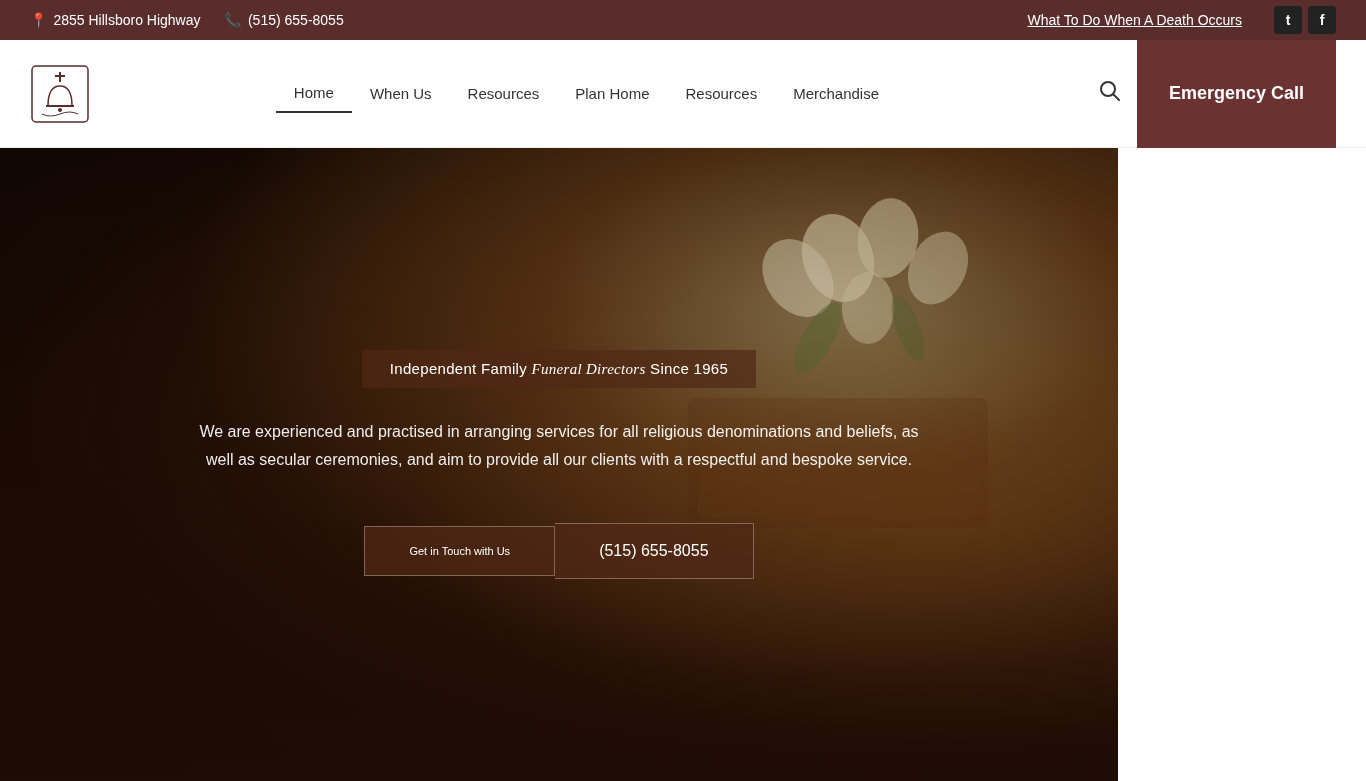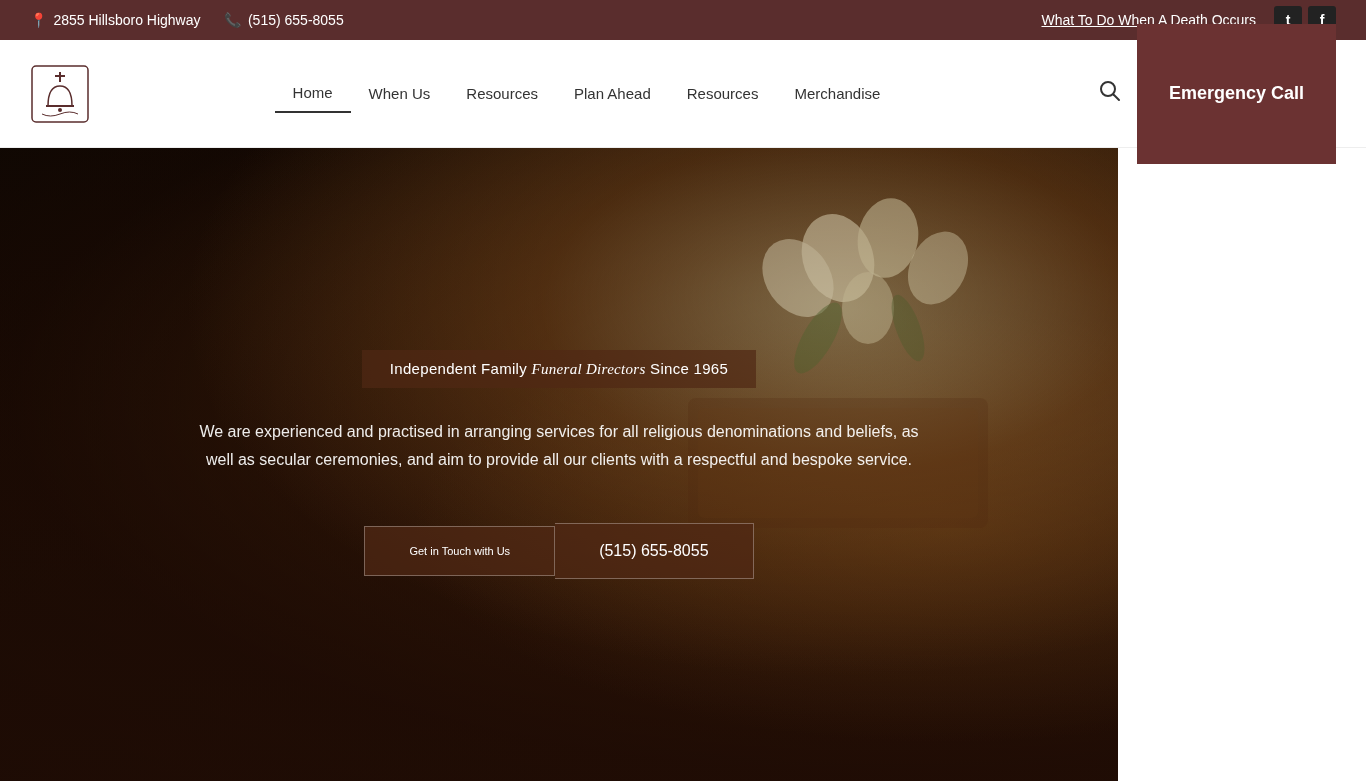--- a/index.html
+++ b/index.html
@@ -23,21 +23,21 @@
       gap: 24px;
     }
     .top-bar-item {
       display: flex;
       align-items: center;
       gap: 6px;
     }
     .top-bar-right {
       display: flex;
       align-items: center;
-      gap: 18px;
+      gap: 32px;
     }
     .top-bar-link {
       color: #fff;
       text-decoration: underline;
       cursor: pointer;
       font-size: 14px;
     }
     .social-icon {
       width: 28px;
       height: 28px;
@@ -94,21 +94,21 @@
       transition: color 0.2s;
     }
     .nav-links li a.active {
       color: #333;
       border-bottom: 2px solid #333;
     }
     .emergency-btn {
       background: #6b3232;
       color: #fff;
       padding: 0 32px;
-      height: 140px;
+      height: 108px;
       border: none;
       cursor: pointer;
       font-family: Arial, sans-serif;
       font-size: 18px;
       font-weight: bold;
       white-space: nowrap;
       display: flex;
       align-items: center;
     }
 
@@ -253,21 +253,21 @@
     <li>
       <a href="#" class="active">Home</a>
     </li>
     <li>
       <a href="#">When Us</a>
     </li>
     <li>
       <a href="#">Resources</a>
     </li>
     <li>
-      <a href="#">Plan Ahead</a>
+      <a href="#">Plan Home</a>
     </li>
     <li>
       <a href="#">Resources</a>
     </li>
     <li>
       <a href="#">Merchandise</a>
     </li>
   </ul>
 
   <div style="display:flex; align-items:center; height:100%; gap:0;">

